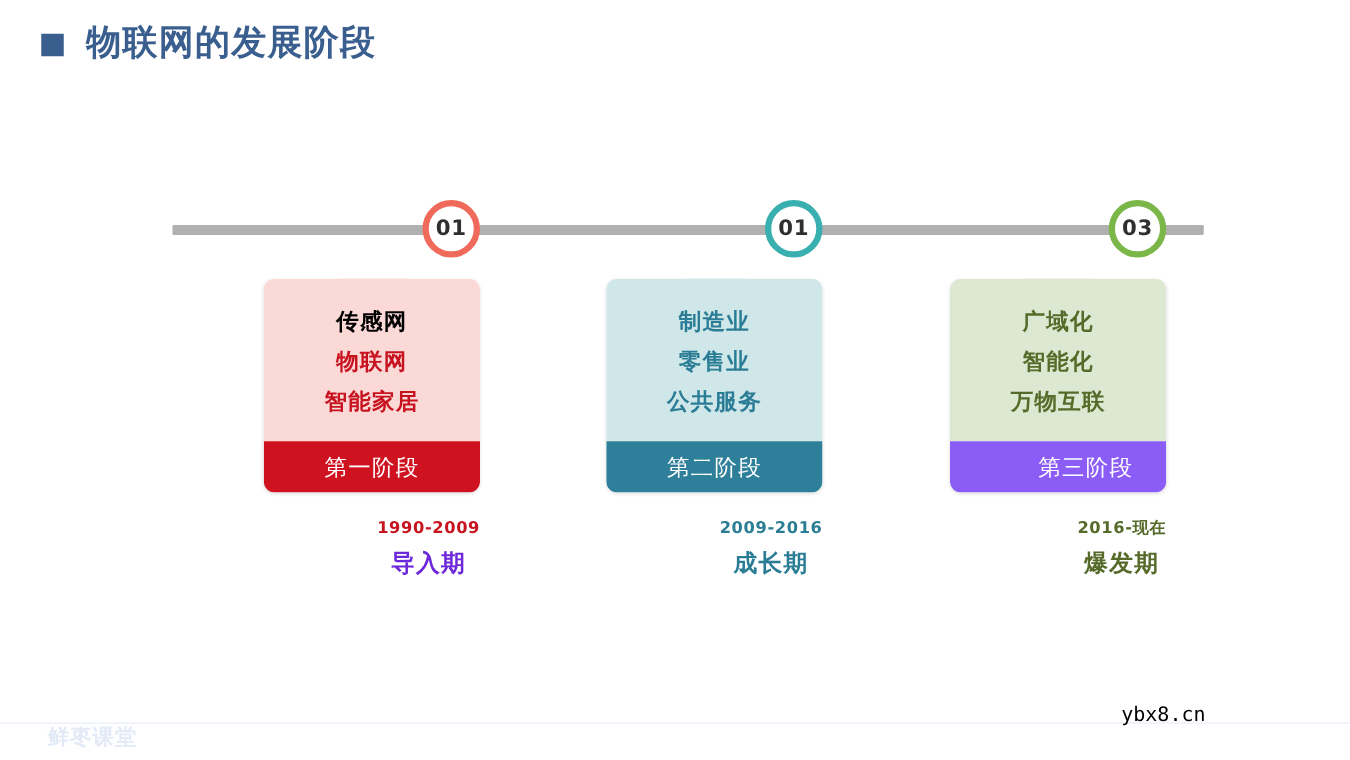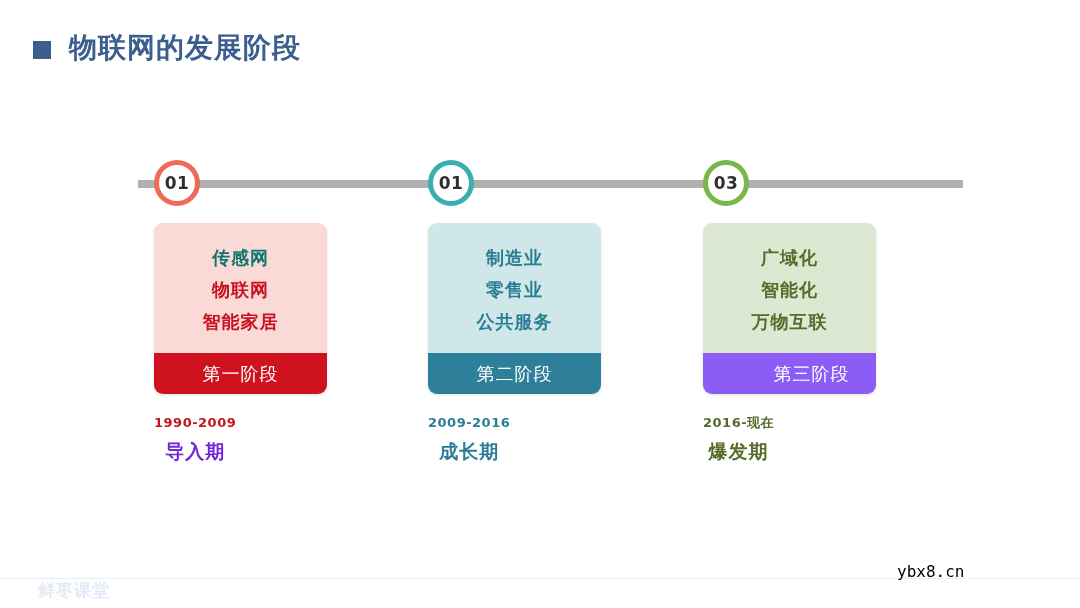--- a/index.html
+++ b/index.html
@@ -12,21 +12,21 @@
     background: #ffffff;
     font-family: "DejaVu Sans", "Liberation Sans", sans-serif;
     overflow: hidden;
     position: relative;
   }
 
   
   #slide-title {
     position: absolute;
     left: 33px;
-    top: 34px;
+    top: 20px;
     display: flex;
     align-items: center;
     gap: 18px;
   }
   #title-bullet {
     width: 18px;
     height: 18px;
     background: #3a5f8f;
     flex: 0 0 auto;
     margin-top: 4px;
@@ -50,21 +50,21 @@
     background: #b0b0b0;
     border-radius: 1px;
   }
 
   .stage {
     position: absolute;
     top: 160px;
     width: 230px;
     display: flex;
     flex-direction: column;
-    align-items: flex-start;
+    align-items: flex-end;
   }
   #stage-0 { left: 154px; }
   #stage-1 { left: 428px; }
   #stage-2 { left: 703px; }
 
   
   .stage-circle {
     width: 46px;
     height: 46px;
     border-radius: 50%;
@@ -187,21 +187,21 @@
   <div id="title-text" style="color: rgb(58, 95, 143);">物联网的发展阶段</div>
 </div>
 
 <div id="timeline-bar" style="background: rgb(176, 176, 176);"></div>
 
 <div class="stage" id="stage-0">
   <div class="stage-circle" style="border-color: rgb(239, 106, 90);">01</div>
   <div class="stage-card">
     <div class="stage-notch" style="border-bottom-color: rgb(250, 217, 215);"></div>
     <div class="stage-body" style="background: rgb(250, 217, 215);">
-      <div class="stage-line" style="color: #0f766e;">传感网</div>
+      <div class="stage-line" style="color: #000000;">传感网</div>
       <div class="stage-line" style="color: rgb(199, 19, 31);">物联网</div>
       <div class="stage-line" style="color: rgb(199, 19, 31);">智能家居</div>
     </div>
     <div class="stage-footer" style="background: rgb(206, 18, 32);">第一阶段</div>
   </div>
   <div class="stage-caption">
     <div class="caption-years" style="color: rgb(199, 19, 31);">1990-2009</div>
     <div class="caption-period" style="color: #6d28d9;">导入期</div>
   </div>
 </div>

